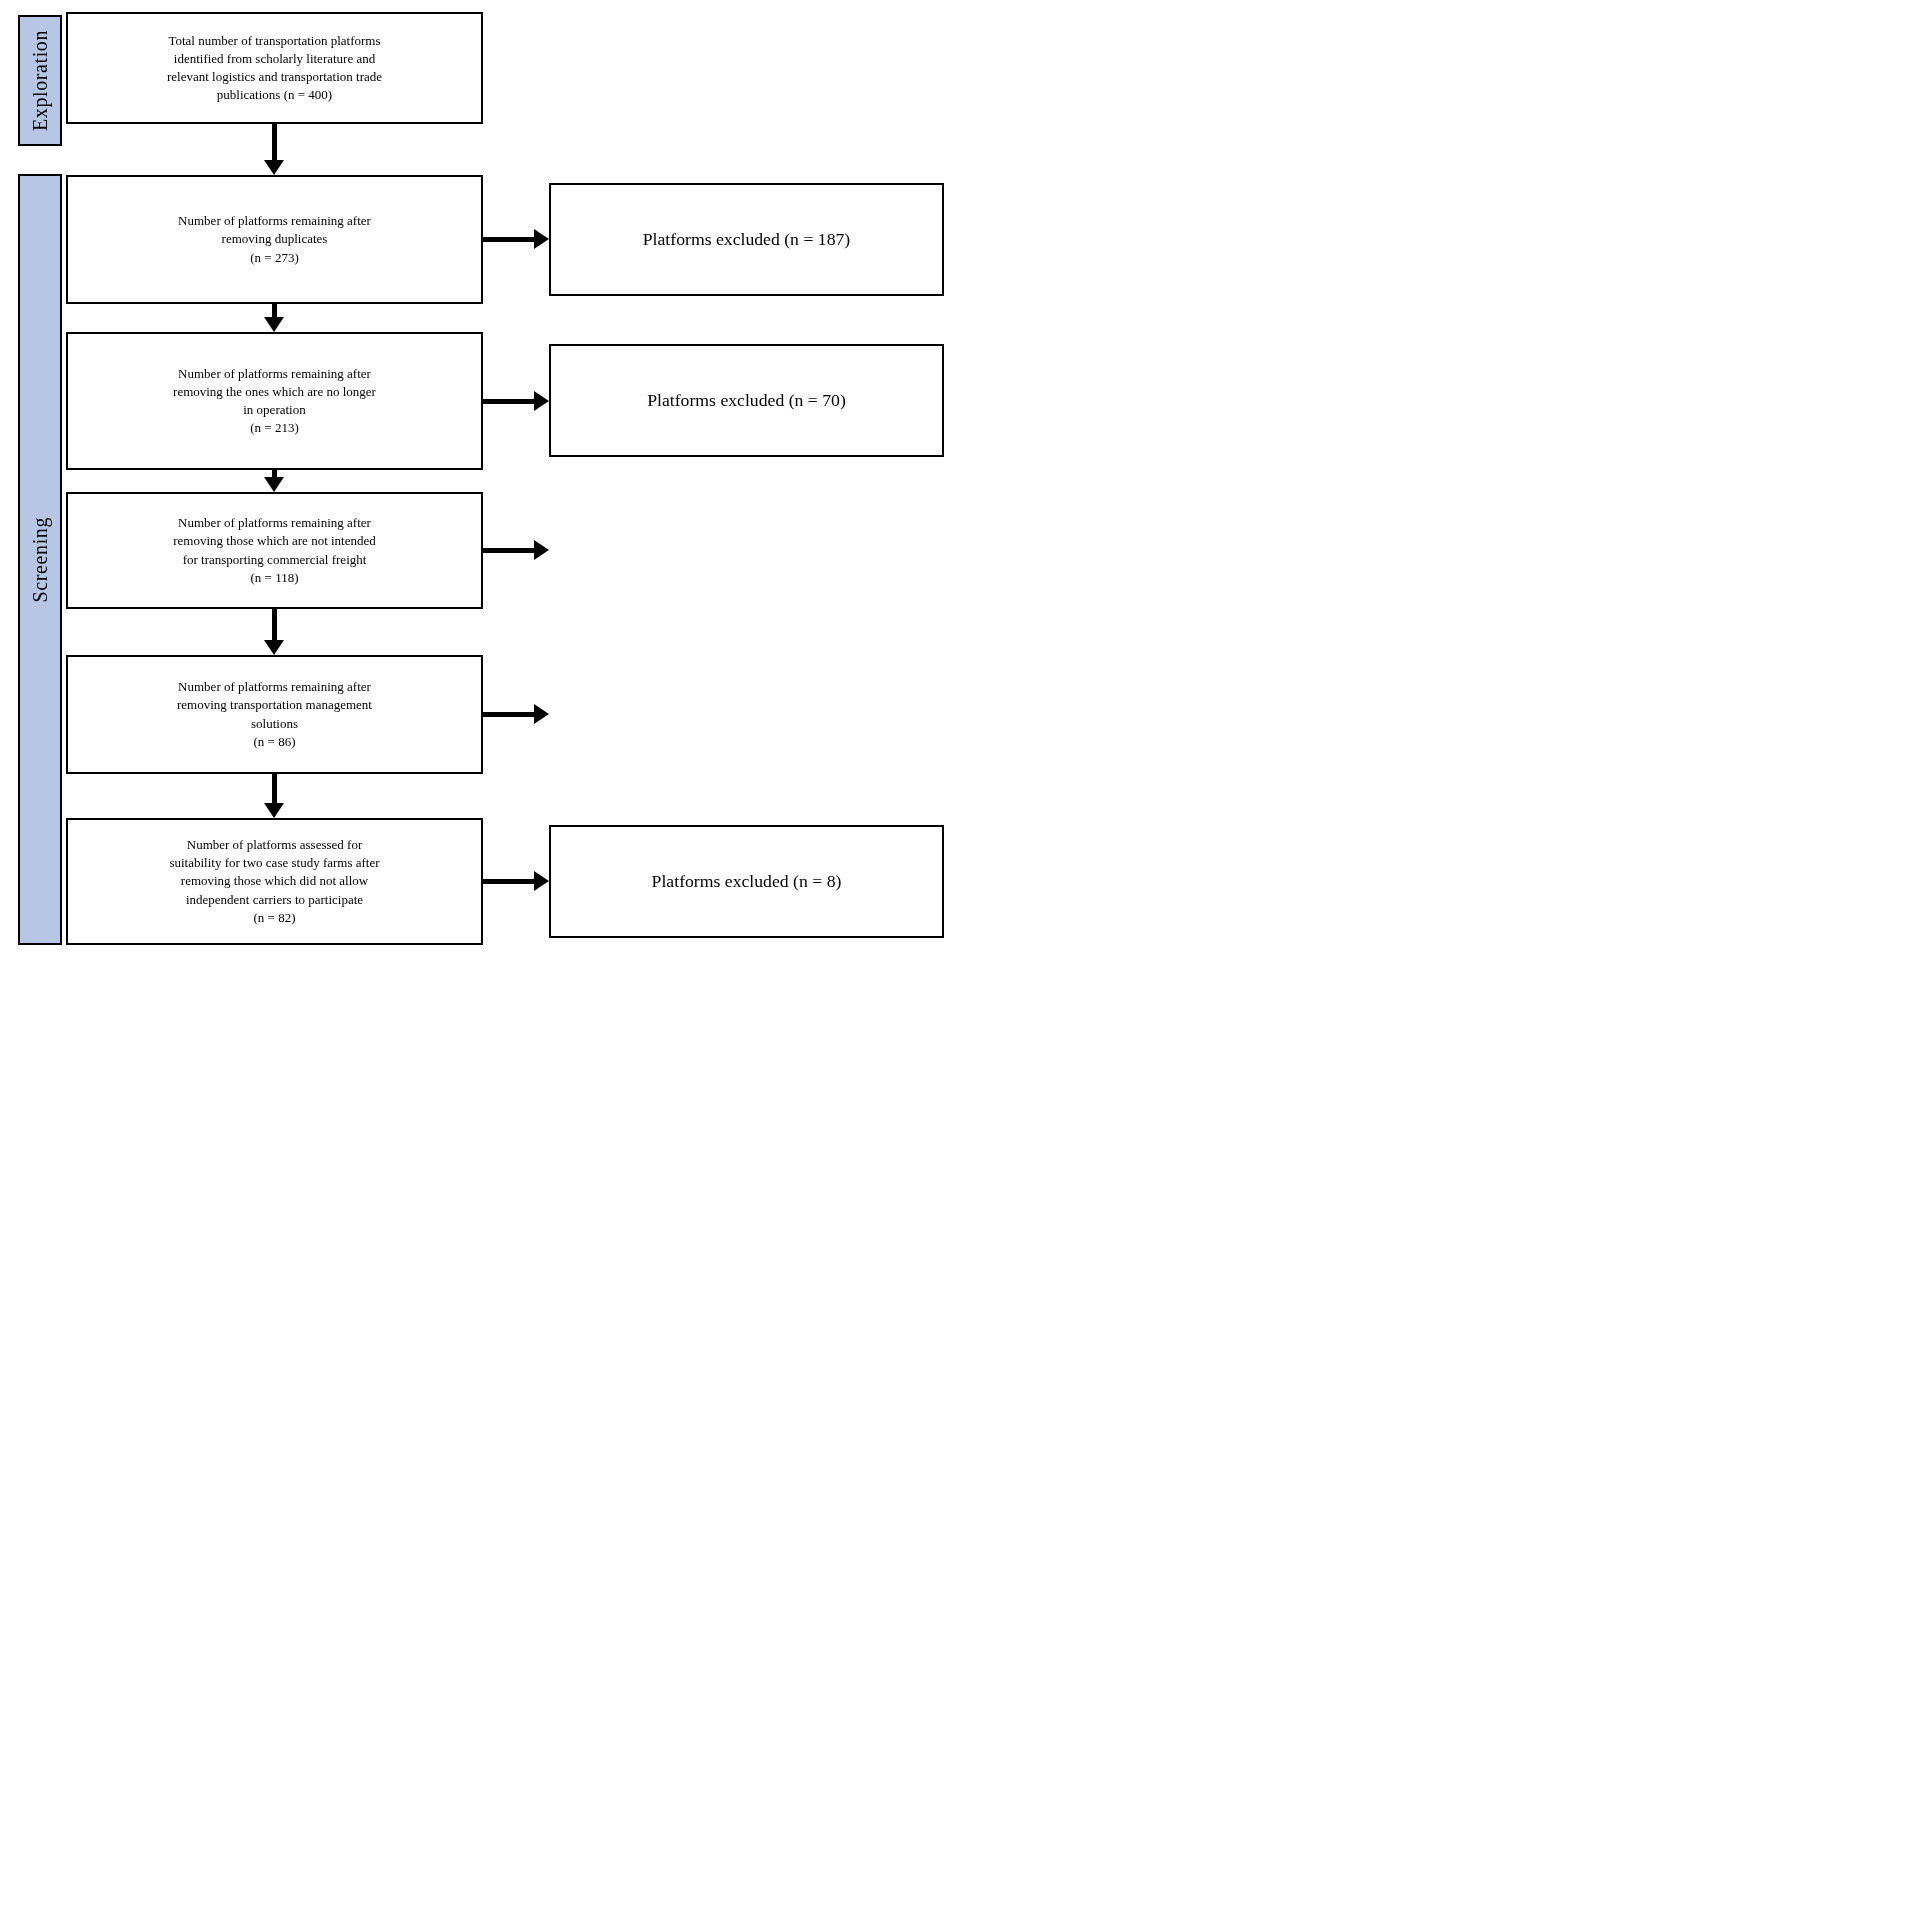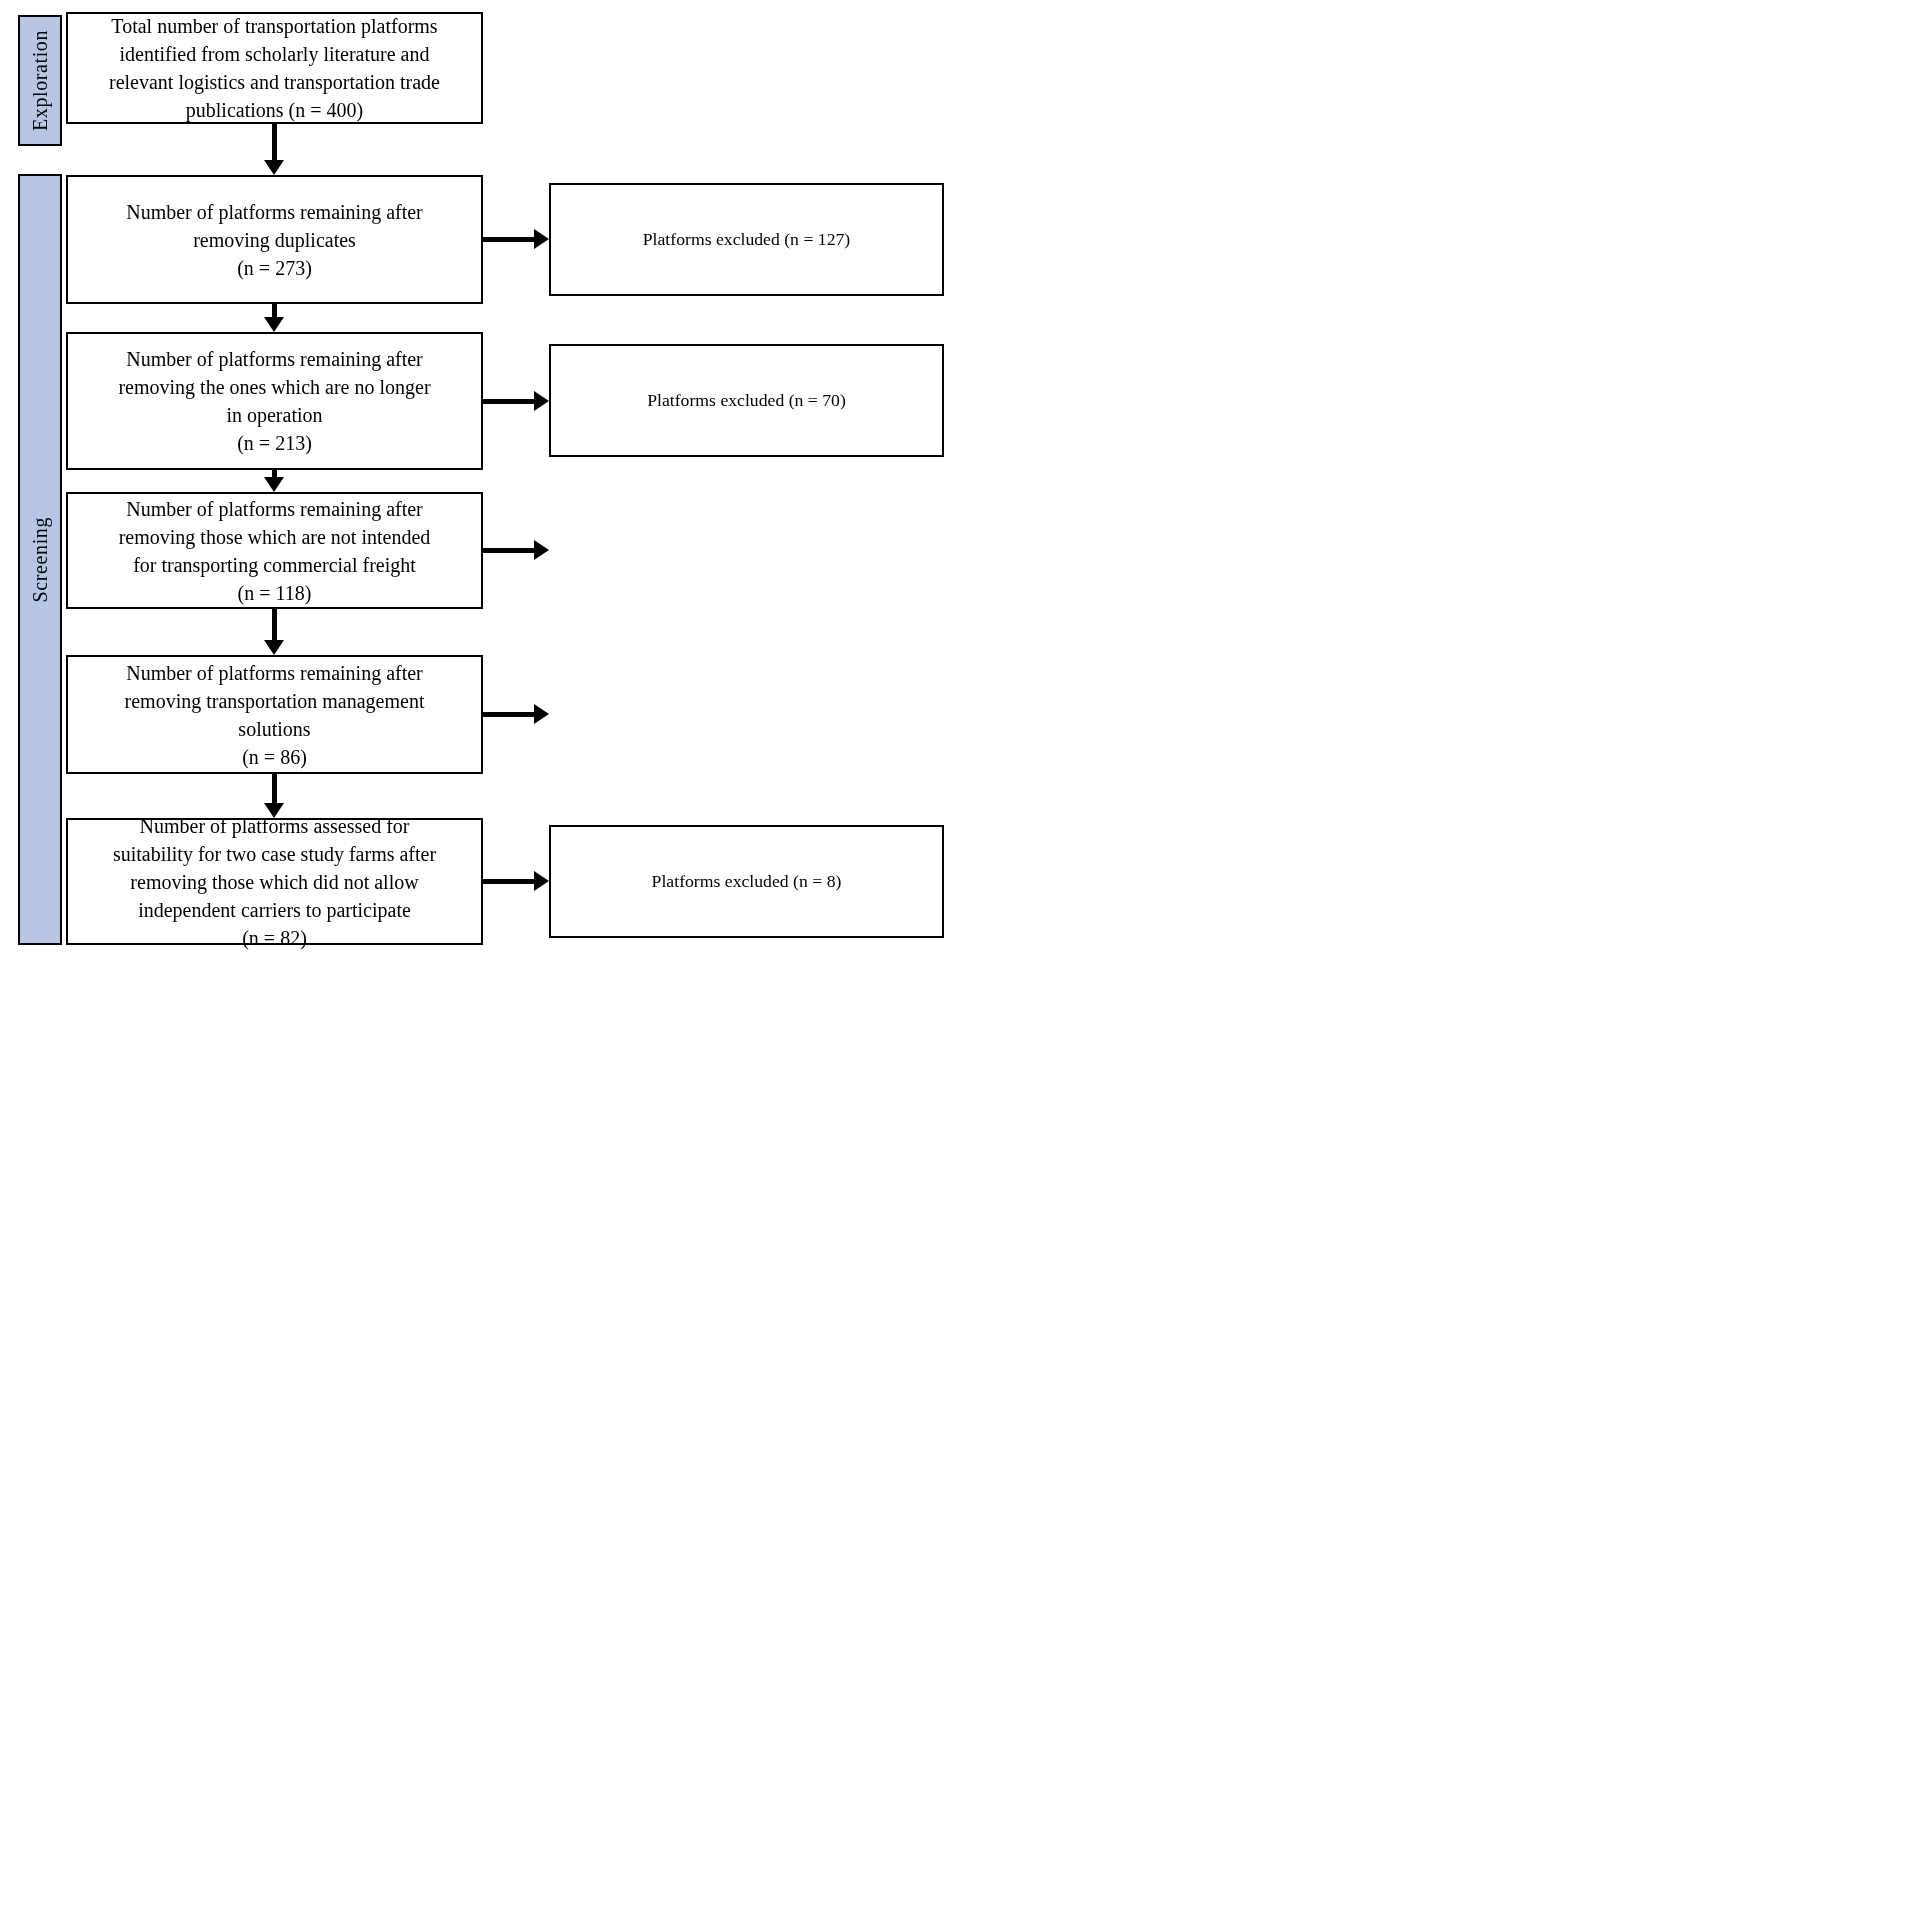--- a/index.html
+++ b/index.html
@@ -46,21 +46,21 @@
     position: absolute;
     left: 66px;
     width: 417px;
     border: 2.3px solid #000000;
     box-sizing: border-box;
     background: #ffffff;
     display: flex;
     align-items: center;
     justify-content: center;
     text-align: center;
-    font-size: 20px;
+    font-size: 13px;
     line-height: 1.4;
     white-space: pre-line;
     padding: 2.3px 9.2px;
   }
   .b1 { top: 12px;   height: 112px; }
   .b2 { top: 175px;  height: 129px; }
   .b3 { top: 332px;  height: 138px; }
   .b4 { top: 492px;  height: 117px; }
   .b5 { top: 655px; height: 119px; }
   .b6 { top: 818px; height: 127px; }
@@ -162,21 +162,21 @@
   <div class="flowbox b5">Number of platforms remaining after
 removing transportation management
 solutions
 (n = 86)</div>
   <div class="flowbox b6">Number of platforms assessed for
 suitability for two case study farms after
 removing those which did not allow
 independent carriers to participate
 (n = 82)</div>
 
-  <div class="exbox e1">Platforms excluded (n = 127)</div>
+  <div class="exbox e1">Platforms excluded (n = 187)</div>
   <div class="exbox e2">Platforms excluded (n = 70)</div>
   <div class="exbox e5">Platforms excluded (n = 8)</div>
 
   <div class="varrow-shaft a1s"></div>
   <div class="varrow-head a1h"></div>
   <div class="varrow-shaft a2s"></div>
   <div class="varrow-head a2h"></div>
   <div class="varrow-shaft a3s"></div>
   <div class="varrow-head a3h"></div>
   <div class="varrow-shaft a4s"></div>

